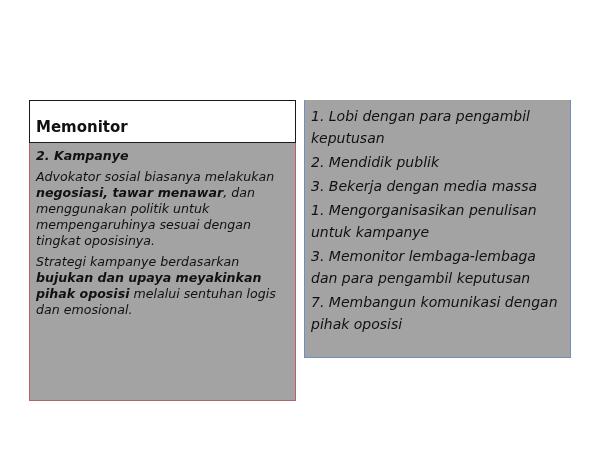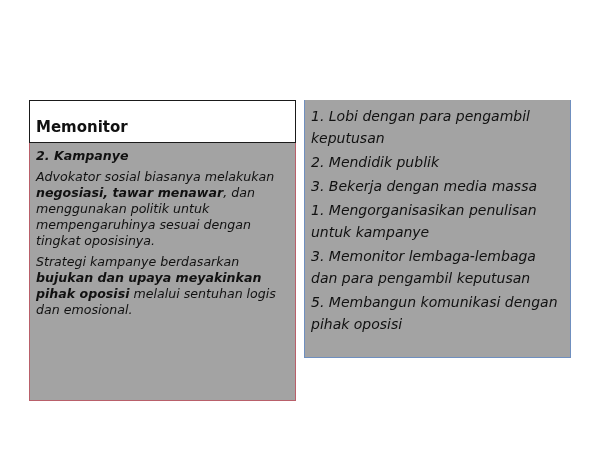--- a/index.html
+++ b/index.html
@@ -45,15 +45,15 @@
   </div>
 </div>
 
 <div class="col col-right">
   <div class="body">
     <div class="item">1. Lobi dengan para pengambil keputusan</div>
     <div class="item">2. Mendidik publik</div>
     <div class="item">3. Bekerja dengan media massa</div>
     <div class="item">1. Mengorganisasikan penulisan untuk kampanye</div>
     <div class="item">3. Memonitor lembaga-lembaga dan para pengambil keputusan</div>
-    <div class="item">5. Membangun komunikasi dengan pihak oposisi</div>
+    <div class="item">7. Membangun komunikasi dengan pihak oposisi</div>
   </div>
 </div>
 
 </body></html>

